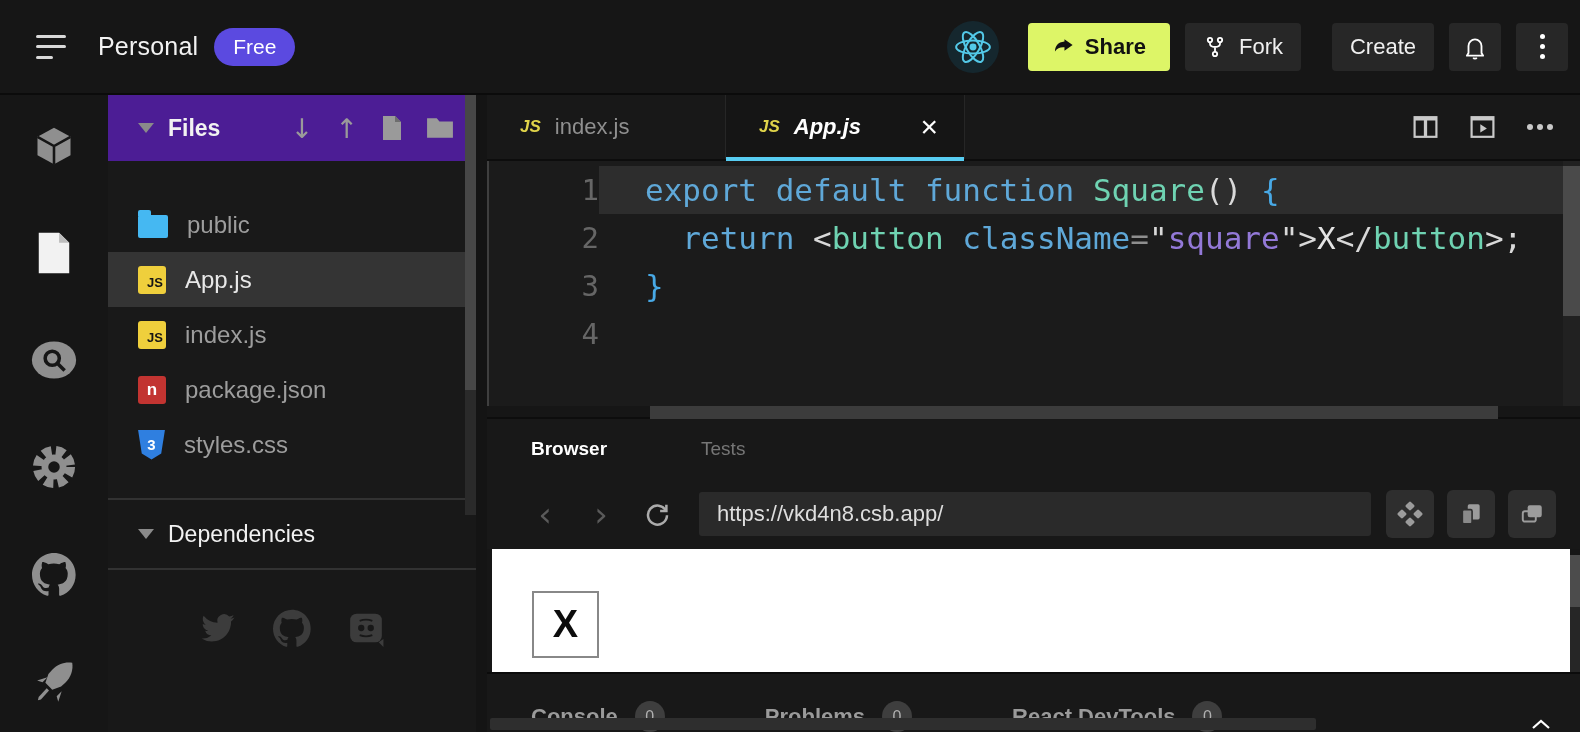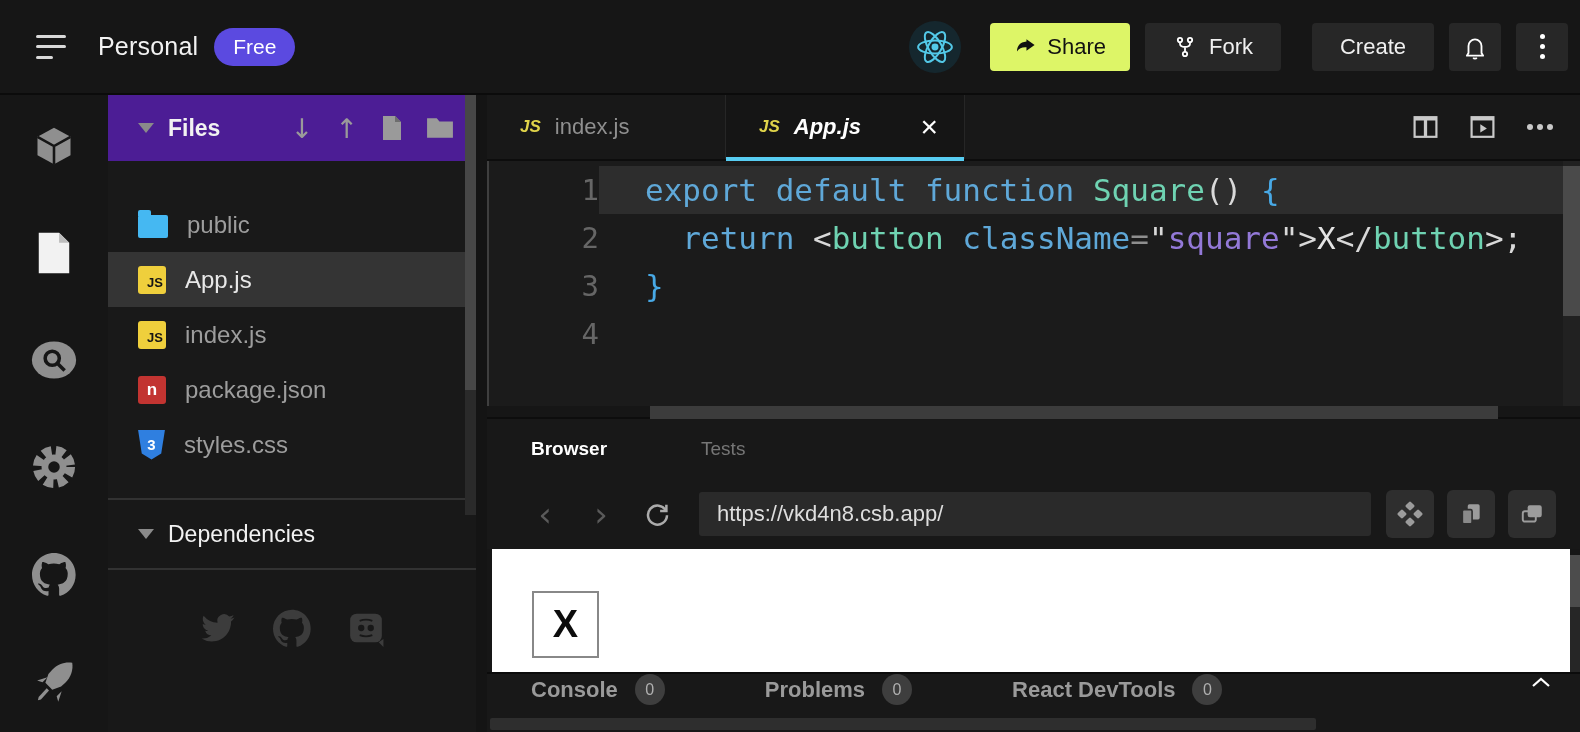--- a/index.html
+++ b/index.html
@@ -15,22 +15,22 @@
   .menu-btn i{display:block;height:3px;background:#d8d8d8;border-radius:2px}
   .menu-btn i:nth-child(3){width:55%}
   .ws-name{font-size:25px;font-weight:400;color:#f2f2f2;letter-spacing:.2px}
   .free-badge{margin-left:16px;background:var(--free,#5b4ae0);color:#fff;font-size:21px;
     padding:7px 19px;border-radius:999px}
   .tb-right{margin-left:auto;display:flex;align-items:center;gap:15px}
   .react-wrap{width:52px;height:52px;border-radius:50%;background:#15272e;display:flex;
     align-items:center;justify-content:center;margin-right:14px}
   .btn{height:48px;border-radius:4px;display:flex;align-items:center;justify-content:center;
     font-size:22px;cursor:pointer;user-select:none}
-  .btn-share{background:var(--share,#ddf567);color:#111;font-weight:400;padding:0 24px;gap:10px}
-  .btn-dark{background:#272727;color:#f0f0f0;padding:0 28px;gap:12px}
+  .btn-share{background:var(--share,#ddf567);color:#111;font-weight:700;padding:0 24px;gap:10px}
+  .btn-dark{background:#272727;color:#f0f0f0;padding:0 18px;gap:12px}
   .btn-icon{width:52px;padding:0;background:#272727}
   .kebab{display:flex;flex-direction:column;gap:5px}
   .kebab i{width:5px;height:5px;border-radius:50%;background:#fff}
 
   
   .main{flex:1;display:flex;min-height:0}
 
   
   .rail{width:108px;flex:none;background:#161616;display:flex;flex-direction:column;
     align-items:center;padding-top:28px;gap:61px}
@@ -103,21 +103,21 @@
   .ub{width:48px;height:48px;background:#2e2e2e;border-radius:6px;display:flex;align-items:center;justify-content:center;cursor:pointer}
 
   .preview{flex:1;min-height:0;position:relative;background:#161616}
   .preview .white{position:absolute;left:5px;top:0;bottom:0;right:10px;background:#fff}
   .x-button{position:absolute;left:40px;top:42px;width:67px;height:67px;background:#fff;border:2px solid #888;
     color:#0c0c0c;font-weight:700;font-size:38px;display:flex;align-items:center;justify-content:center;cursor:pointer}
   .pv-scroll{position:absolute;top:6px;right:0;width:10px;bottom:0;background:#262626}
   .pv-scroll .thumb{position:absolute;top:0;left:0;width:10px;height:52px;background:#4c4c4c}
 
   
-  .consolebar{height:60px;flex:none;display:flex;align-items:flex-start;gap:100px;background:#181818;
+  .consolebar{height:60px;flex:none;display:flex;align-items:flex-end;gap:100px;background:#181818;
     padding-left:44px;border-top:2px solid #0b0b0b;position:relative}
   .console-item{display:flex;align-items:center;gap:17px;cursor:pointer}
   .ci-label{font-size:22px;font-weight:700;color:#9a9a9a}
   .ci-badge{width:30px;height:31px;border-radius:50%;background:#3e3e3e;color:#b0b0b0;font-size:16px;
     display:flex;align-items:center;justify-content:center}
   .cb-chevron{margin-left:auto;margin-right:0;padding-right:28px;display:flex;cursor:pointer}
   .cb-scroll{position:absolute;left:3px;bottom:2px;width:826px;height:12px;background:#2e2e2e;border-radius:2px}
 </style>
 </head>
 <body>

